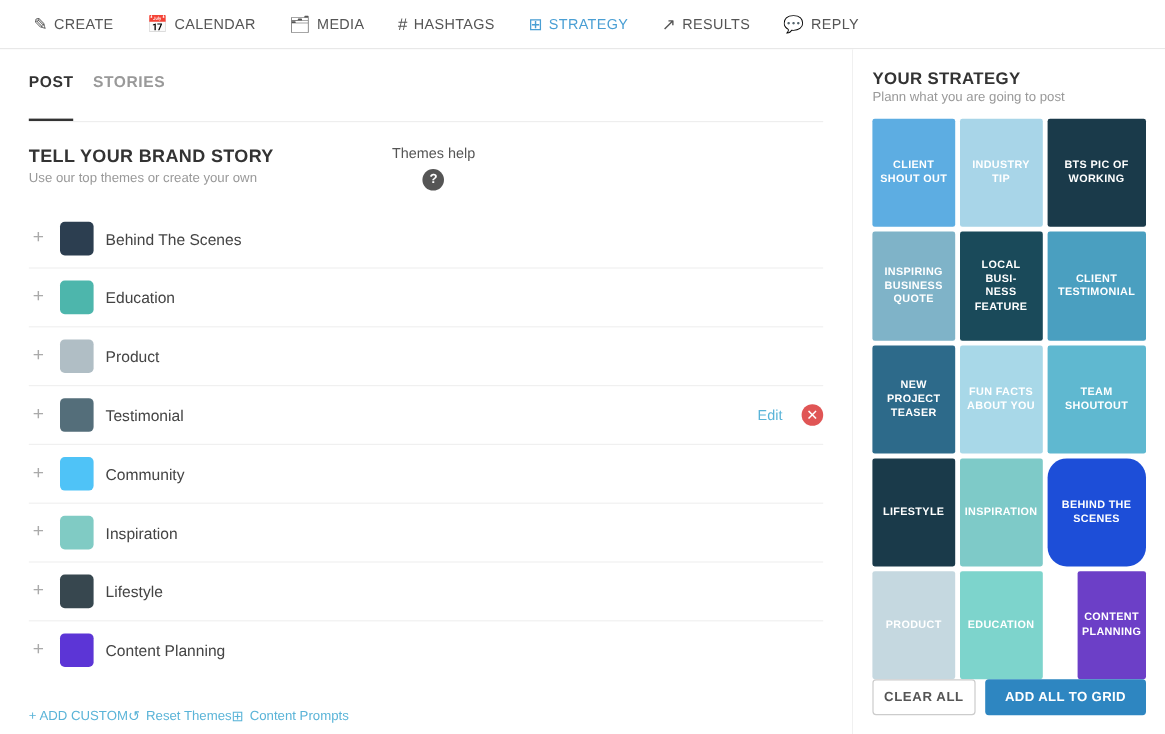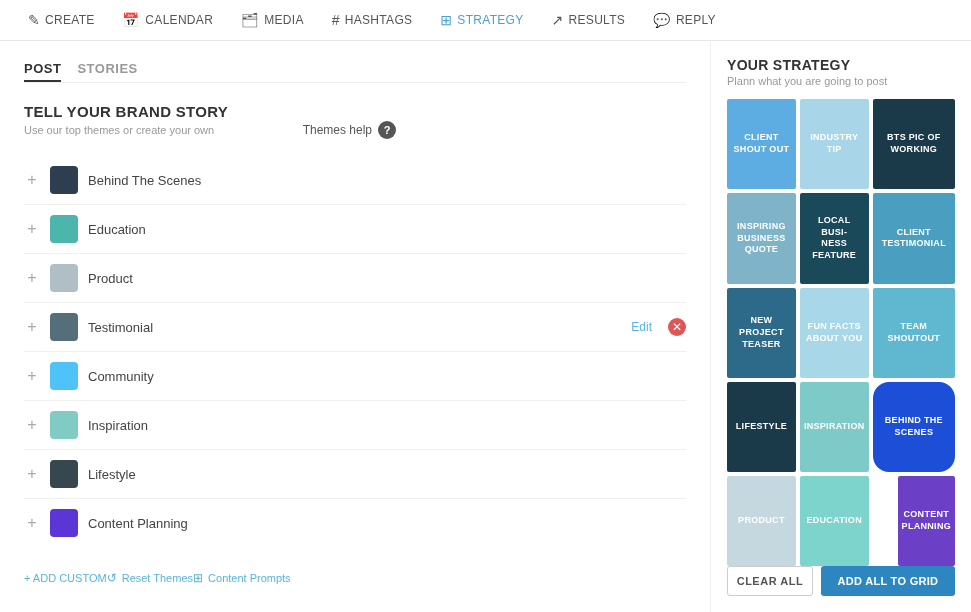--- a/index.html
+++ b/index.html
@@ -51,39 +51,40 @@
       gap: 16px;
       margin-bottom: 20px;
       border-bottom: 1px solid #eee;
       padding-bottom: 0;
     }
     .tab {
       font-size: 13px;
       font-weight: 600;
       color: #999;
       cursor: pointer;
-      padding-bottom: 4px;
+      padding-bottom: 23px;
       letter-spacing: 0.5px;
     }
     .tab.active {
       color: #333;
       border-bottom: 2px solid #333;
     }
 
     
     .themes-help {
       position: absolute;
       right: 290px;
       top: 60px;
       display: flex;
       align-items: center;
       gap: 6px;
       color: #555;
       font-size: 12px;
       cursor: pointer;
+      flex-direction: column;
     }
     .help-circle {
       width: 18px;
       height: 18px;
       border-radius: 50%;
       background: #555;
       color: #fff;
       display: flex;
       align-items: center;
       justify-content: center;

